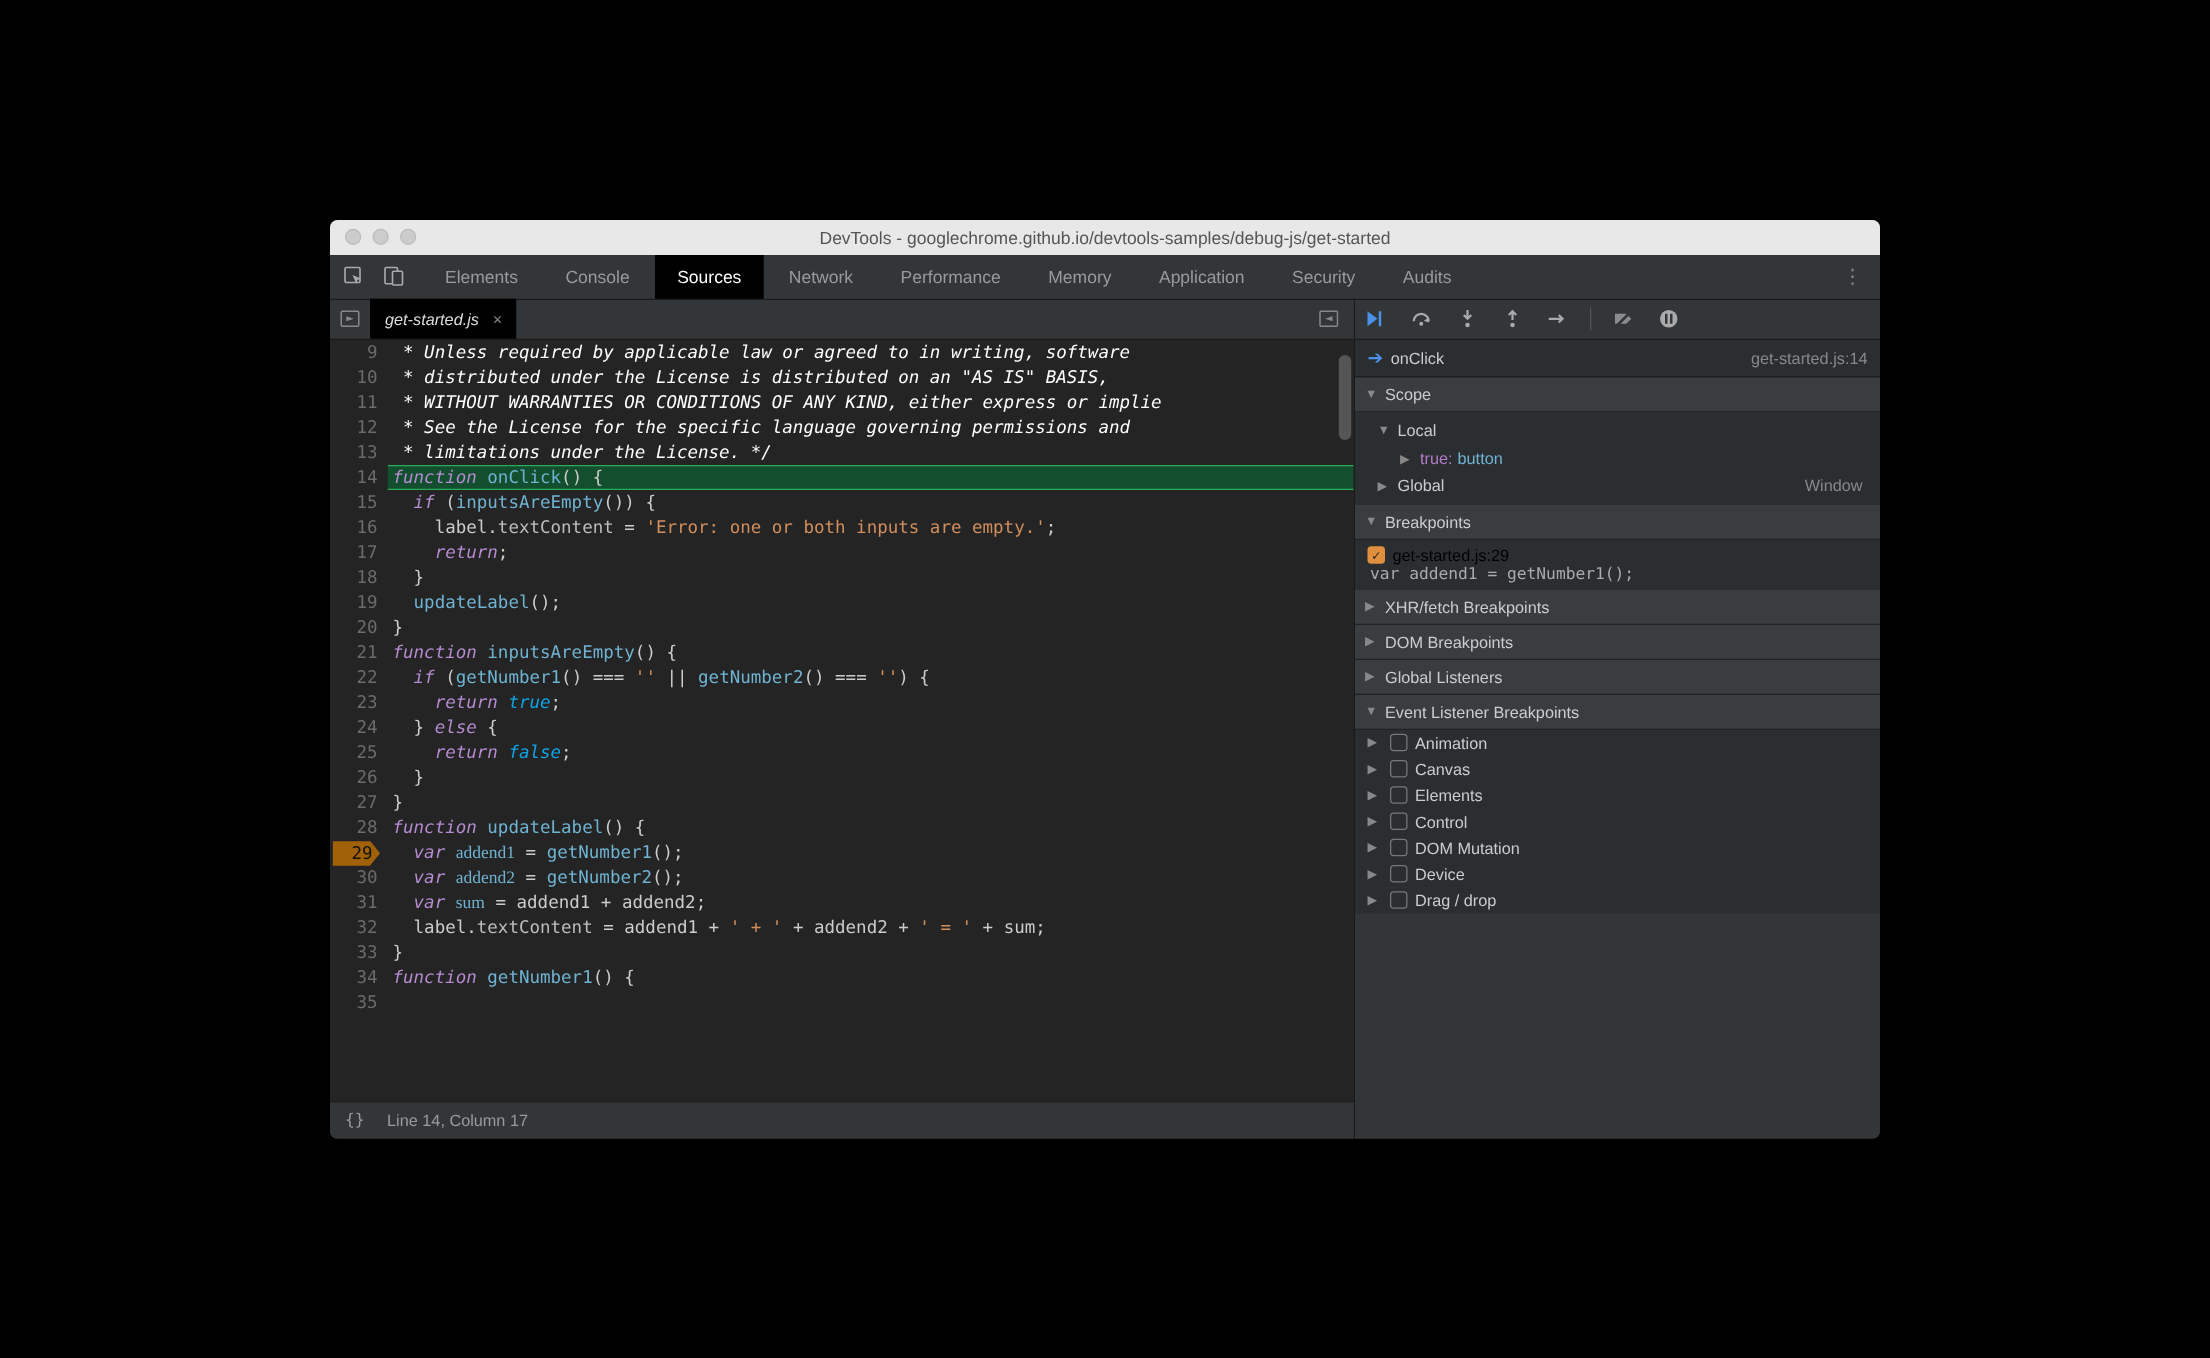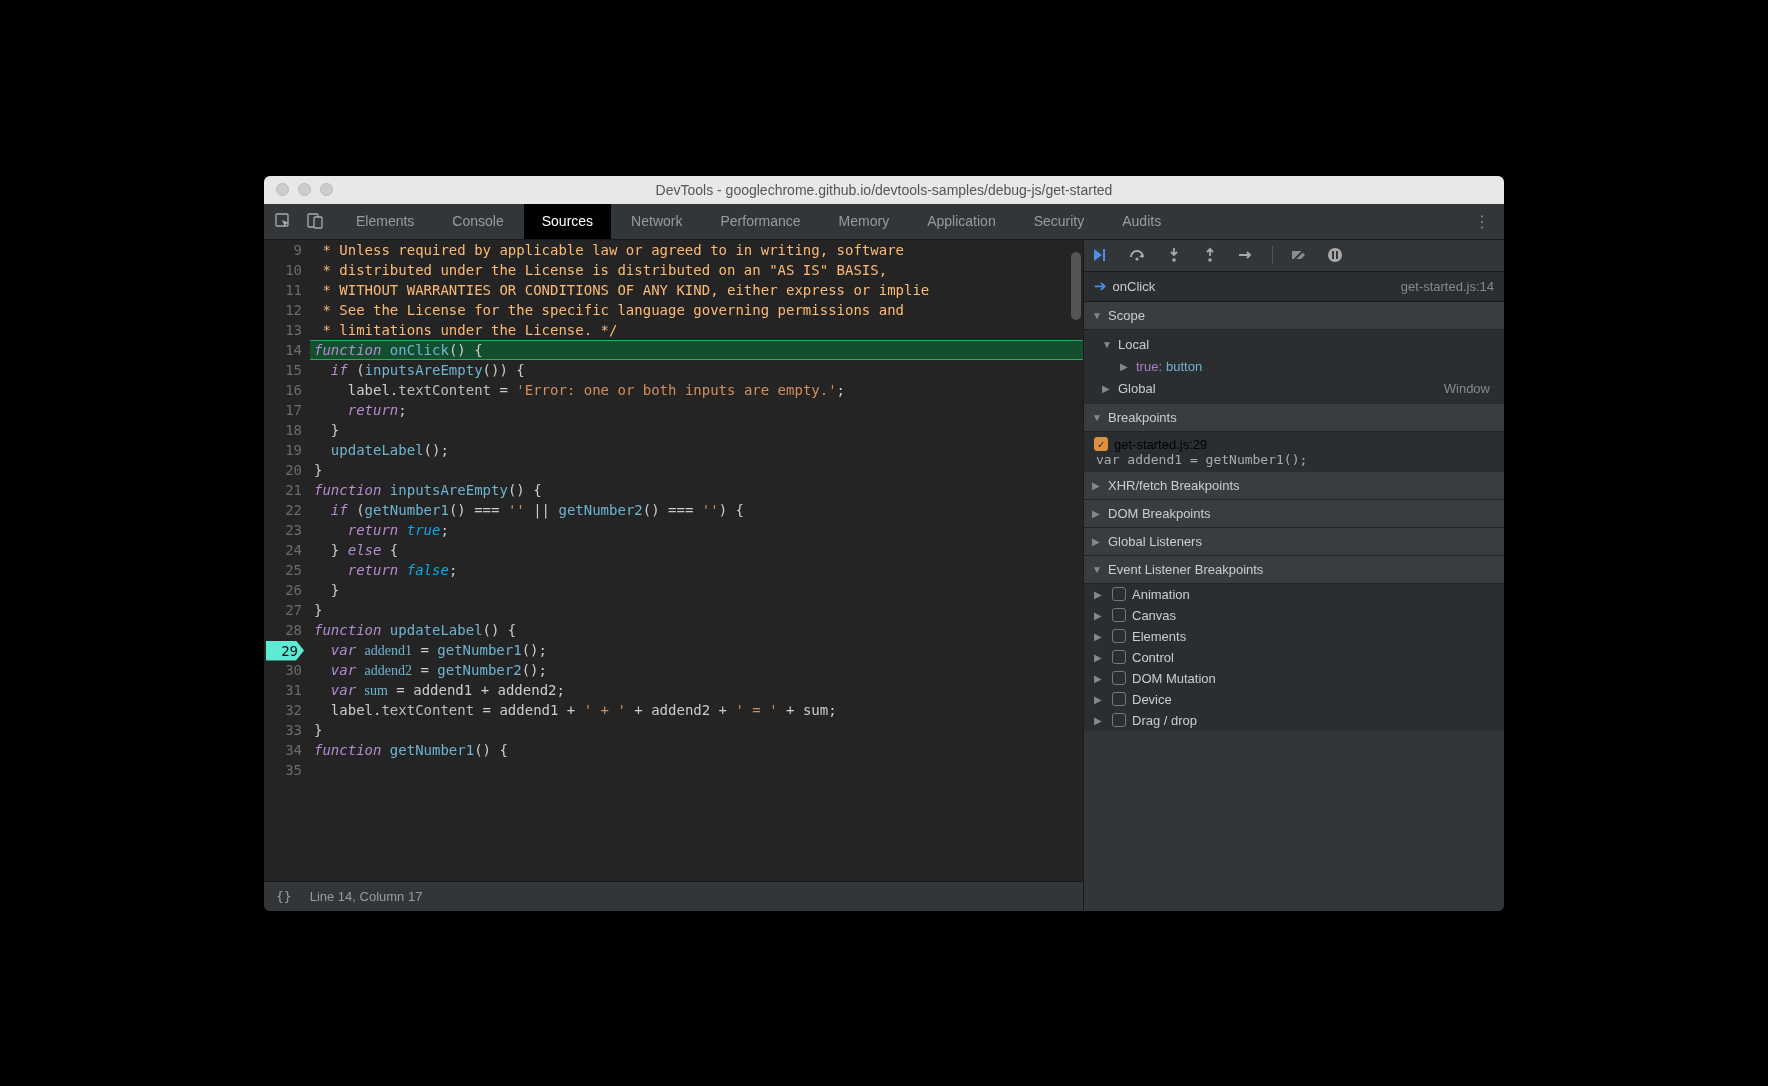--- a/index.html
+++ b/index.html
@@ -142,37 +142,37 @@
     text-align: right;
     color: #6b6b6b;
     padding-right: 8px;
     background: #242424;
     user-select: none;
   }
   .gutter div { height: 20px; position: relative; }
   .gutter .bp {
     position: absolute;
     left: 2px; right: -2px; top: 1px; bottom: 1px;
-    background: #5eead4;
+    background: #a16207;
     color: #111;
     display: flex;
     align-items: center;
     justify-content: flex-end;
     padding-right: 6px;
     clip-path: polygon(0 0, calc(100% - 8px) 0, 100% 50%, calc(100% - 8px) 100%, 0 100%);
   }
   .code {
     flex: 1;
     color: #ccc;
     white-space: pre;
     overflow: hidden;
   }
   .code .ln { height: 20px; padding-left: 4px; display: block; }
   .ln.hl { background: #134f2e; border-top: 1px solid #2bab5a; border-bottom: 1px solid #2bab5a; height: 20px; line-height: 18px;}
-  .c-comment { color: #fdba74; }
+  .c-comment { color: #ffffff; font-style: italic; }
   .c-kw { color: #b58bd1; font-style: italic; }
   .c-fn { color: #6fb3d2; }
   .c-str { color: #d28e5d; }
   .c-prop { color: #bdbdbd; }
   .c-op { color: #ccc; }
   .c-bool { color: #0ea5e9; font-style: italic;}
   .c-var { color: #6fb3d2; font-family: Liberation Serif, serif; }
   .status {
     height: 30px;
     background: #333639;
@@ -325,20 +325,38 @@
         <div class="tab">Memory</div>
         <div class="tab">Application</div>
         <div class="tab">Security</div>
         <div class="tab">Audits</div>
       </div>
     <div class="toolbar-right">⋮</div>
   </div>
 
   <div class="body">
     <div class="editor-col">
+      <div class="file-tabs">
+        <div class="ft-icon">
+          <svg width="16" height="16" viewBox="0 0 16 16" fill="none" stroke="currentColor" stroke-width="1.2">
+              <rect x="1" y="2" width="14" height="12" rx="1"></rect>
+              <path d="M5 6 L11 8 L5 10 Z" fill="currentColor" stroke="none"></path>
+            </svg>
+        </div>
+        <div class="file-tab">
+          <span>get-started.js</span>
+          <span class="close">×</span>
+        </div>
+        <div class="ft-icon ft-right">
+          <svg width="16" height="16" viewBox="0 0 16 16" fill="none" stroke="currentColor" stroke-width="1.2">
+              <rect x="1" y="2" width="14" height="12" rx="1"></rect>
+              <path d="M11 6 L5 8 L11 10 Z" fill="currentColor" stroke="none"></path>
+            </svg>
+        </div>
+      </div>
 
       <div class="editor">
         <div class="gutter" id="gutter">
             <div>9</div>
             <div>10</div>
             <div>11</div>
             <div>12</div>
             <div>13</div>
             <div>14</div>
             <div>15</div>

